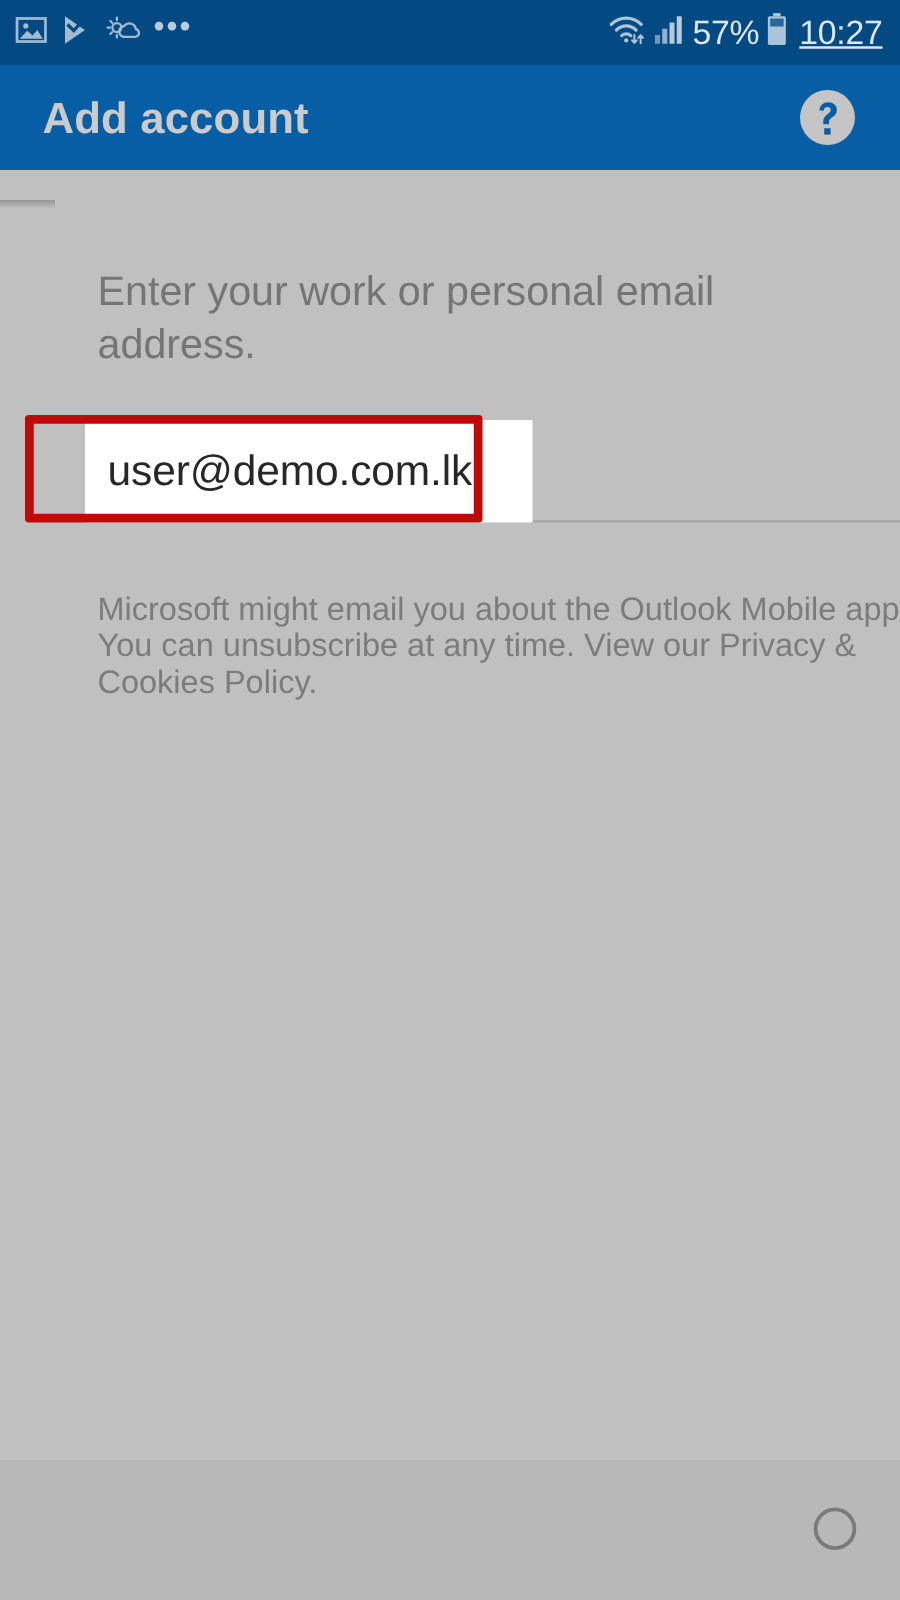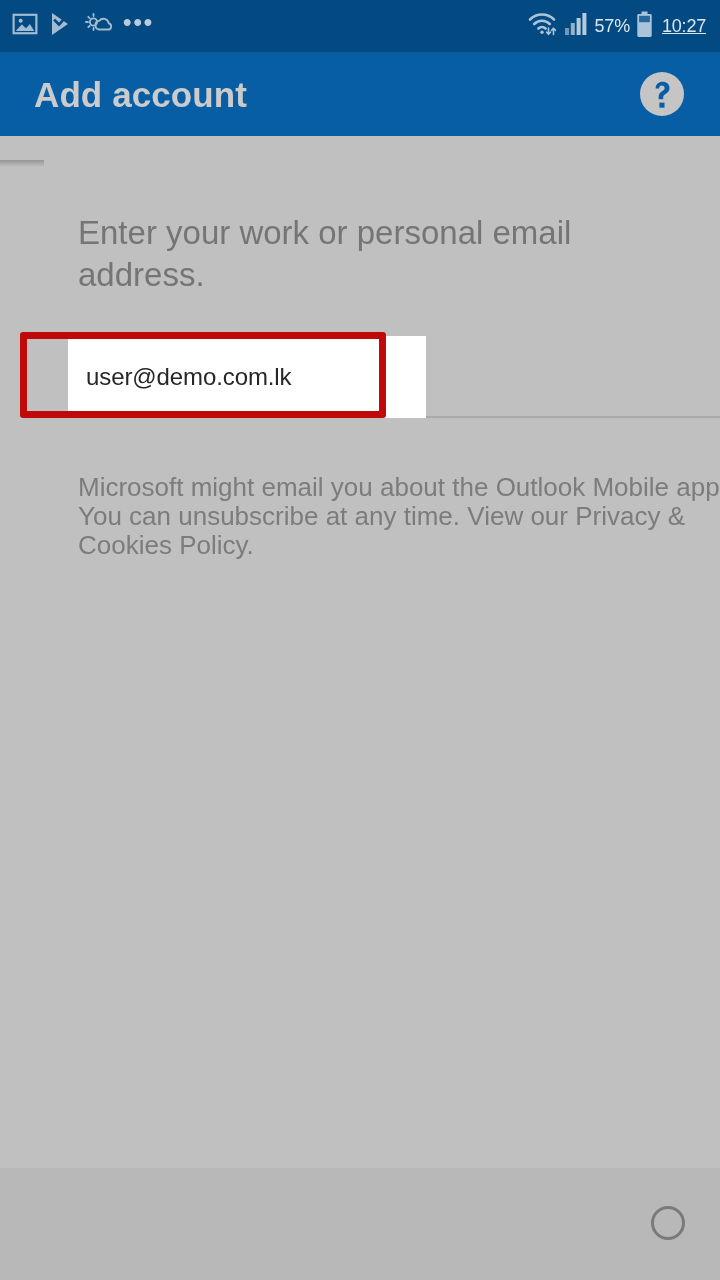--- a/index.html
+++ b/index.html
@@ -50,21 +50,21 @@
   .sb-dots {
     color: #b9cbdd;
     font-size: 24px;
     line-height: 10px;
     letter-spacing: 2px;
     font-weight: bold;
     padding-bottom: 9px;
   }
   .sb-text {
     color: #dbe6ef;
-    font-size: 18px;
+    font-size: 27px;
     font-weight: 400;
     letter-spacing: -0.2px;
     line-height: 1;
   }
   .sb-pct { margin-right: -1px; }
   .sb-clock { margin-left: 2px; text-decoration: underline; }
 
   
   .app-bar {
     position: absolute;
@@ -140,21 +140,21 @@
     width: 358px;
     height: 82px;
     background: #ffffff;
     display: flex;
     align-items: center;
     box-sizing: border-box;
     padding-left: 18px;
   }
   .email-value {
     color: #272727;
-    font-size: 24px;
+    font-size: 34px;
     line-height: 1;
     letter-spacing: -0.1px;
     white-space: nowrap;
   }
 
   
   .annotation-box {
     position: absolute;
     left: 20px;
     top: 332px;

